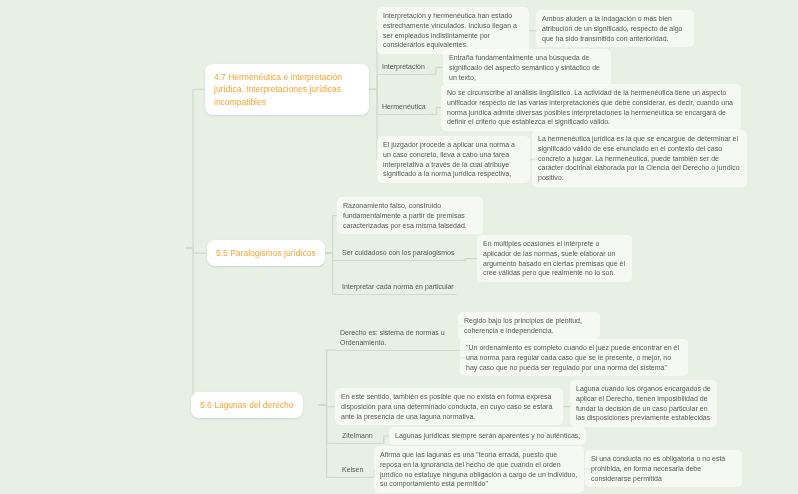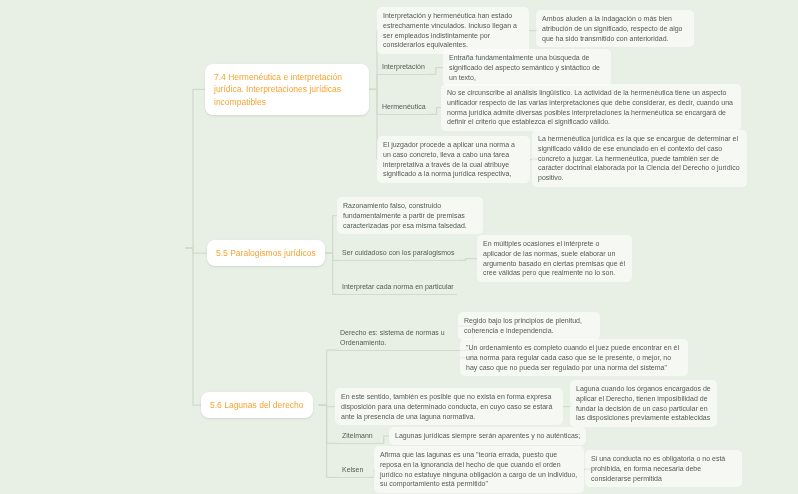--- a/index.html
+++ b/index.html
@@ -55,23 +55,23 @@
       <path d="M 318.578125 405.15625 H 326.578125 V 477.296875 H 339"></path>
       <path d="M 465 350.09375 H 473 V 325.796875 H 458"></path>
       <path d="M 465 350.09375 H 473 V 357.6953125 H 460"></path>
       <path d="M 563 406.6953125 H 571 V 403.59375 H 570"></path>
       <path d="M 375.734375 443.296875 H 383.734375 V 435.8984375 H 389"></path>
       <path d="M 366.40625 477.296875 H 374.40625 V 469.59375 H 374"></path>
       <path d="M 584 469.59375 H 592 V 468.6953125 H 585"></path>
     </svg>
 
 
-  <div id="b0" class="node topic" style="left:205px; top:64px; width:164px;">7.4 Hermenéutica e interpretación jurídica. Interpretaciones jurídicas incompatibles</div>
+  <div id="b0" class="node topic" style="left:205px; top:64px; width:164px;">4.7 Hermenéutica e interpretación jurídica. Interpretaciones jurídicas incompatibles</div>
   <div id="b1" class="node topic nowrap" style="left:207px; top:240px;">5.5 Paralogismos jurídicos</div>
-  <div id="b2" class="node topic nowrap" style="left:201px; top:392px;">5.6 Lagunas del derecho</div>
+  <div id="b2" class="node topic nowrap" style="left:191px; top:392px;">5.6 Lagunas del derecho</div>
 
   <div id="n00" class="node leaf" style="left:377px; top:7px; width:152px;">Interpretación y hermenéutica han estado estrechamente vinculados. Incluso llegan a ser empleados indistintamente por considerarlos equivalentes.</div>
   <div id="n00a" class="node leaf" style="left:536px; top:10px; width:158px;">Ambos aluden a la indagación o más bien atribución de un significado, respecto de algo que ha sido transmitido con anterioridad.</div>
   <div id="n01" class="node label" style="left:379px; top:61px;">Interpretación</div>
   <div id="n01a" class="node leaf" style="left:443px; top:49px; width:168px;">Entraña fundamentalmente una búsqueda de significado del aspecto semántico y sintáctico de un texto,</div>
   <div id="n02" class="node label" style="left:379px; top:101px;">Hermenéutica</div>
   <div id="n02a" class="node leaf" style="left:441px; top:84px; width:300px;">No se circunscribe al análisis lingüístico. La actividad de la hermenéutica tiene un aspecto unificador respecto de las varias interpretaciones que debe considerar, es decir, cuando una norma jurídica admite diversas posibles interpretaciones la hermenéutica se encargará de definir el criterio que establezca el significado válido.</div>
   <div id="n03" class="node leaf" style="left:377px; top:136px; width:153px;">El juzgador procede a aplicar una norma a un caso concreto, lleva a cabo una tarea interpretativa a través de la cual atribuye significado a la norma jurídica respectiva,</div>
   <div id="n03a" class="node leaf" style="left:532px; top:130px; width:215px;">La hermenéutica jurídica es la que se encargue de determinar el significado válido de ese enunciado en el contexto del caso concreto a juzgar. La hermenéutica, puede también ser de carácter doctrinal elaborada por la Ciencia del Derecho o jurídico positivo.</div>
 

